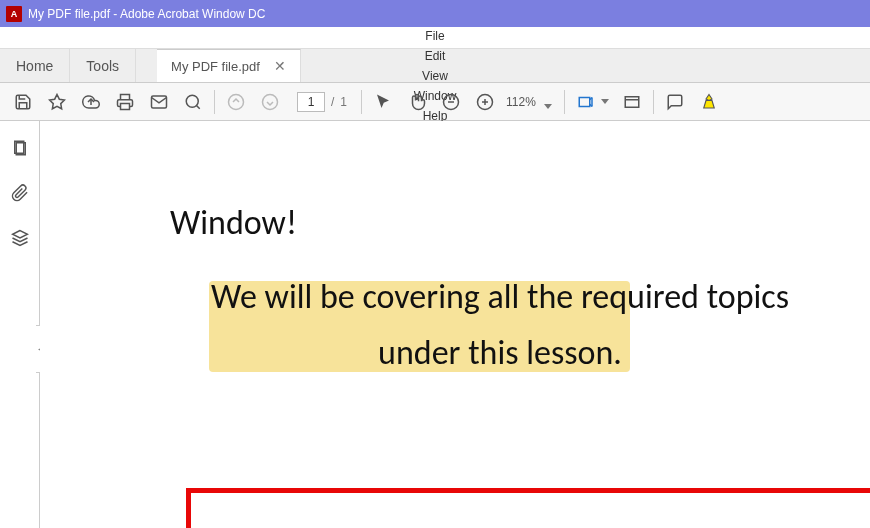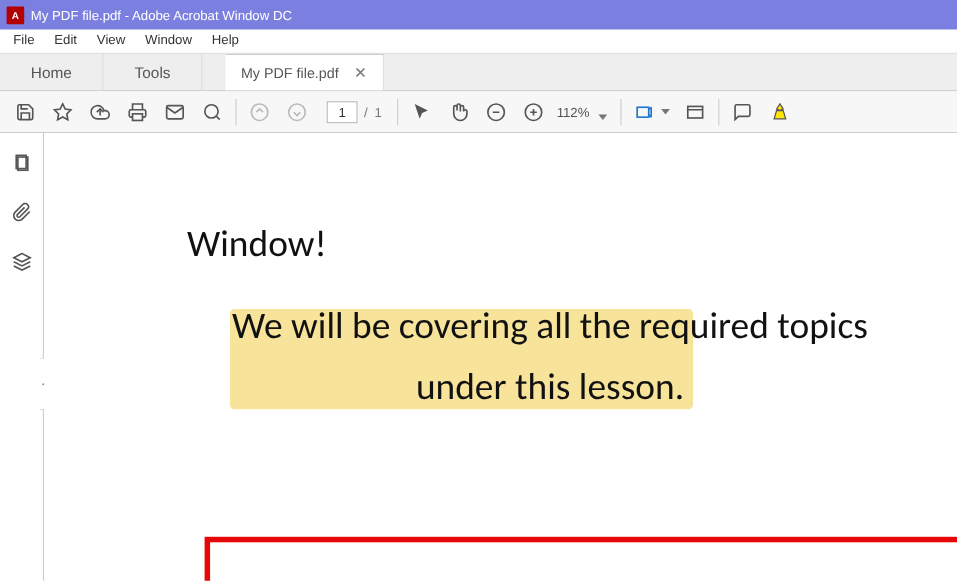--- a/index.html
+++ b/index.html
@@ -29,40 +29,41 @@
     justify-content: center;
     color: #fff;
     font-size: 10px;
     font-weight: bold;
     margin-right: 6px;
     border-radius: 1px;
   }
   .menubar {
     height: 22px;
     display: flex;
-    align-items: flex-start;
+    align-items: center;
     padding: 0 4px;
     border-bottom: 1px solid #ddd;
     gap: 2px;
     font-size: 12px;
     background: #fff;
+    flex-direction: column;
   }
   .menu-item {
     padding: 2px 8px;
     cursor: default;
   }
   .tabbar {
     height: 34px;
     background: #eeeeee;
     display: flex;
     align-items: center;
     border-bottom: 1px solid #ccc;
   }
   .tab {
-    padding: 0 28px;
+    padding: 0 16px;
     height: 100%;
     display: flex;
     align-items: center;
     font-size: 14px;
     color: #555;
     border-right: 1px solid #ddd;
     cursor: default;
   }
   .tab.doc {
     background: #fff;

